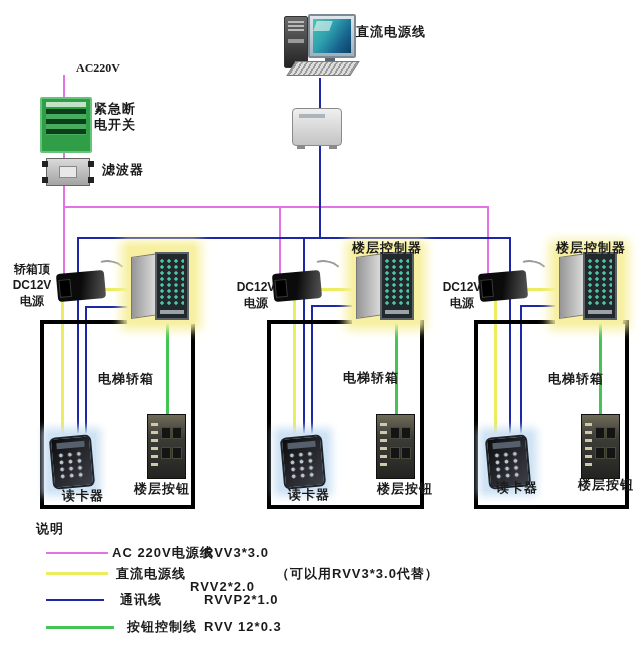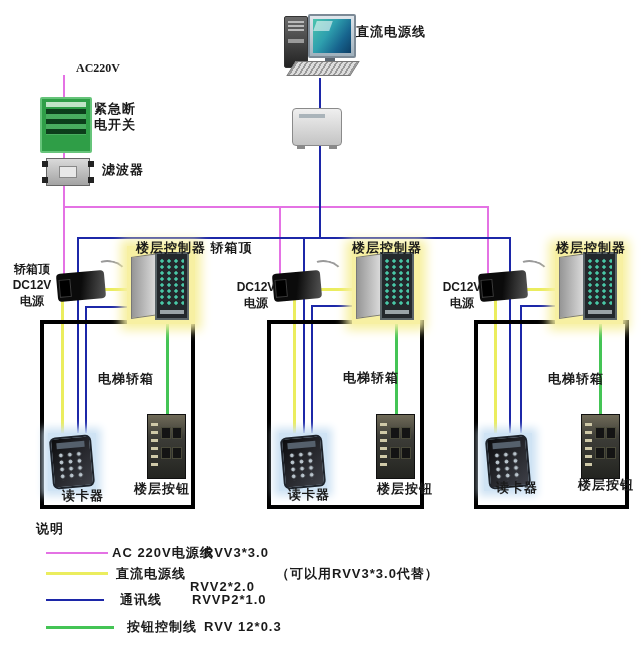--- a/index.html
+++ b/index.html
@@ -136,21 +136,20 @@
     <div class="f-tab" style="right:-5px;bottom:2px;"></div>
     <div class="f-core"></div>
   </div>
   <div class="lbl" style="left:94px;top:162px;margin-left:8px;">滤波器</div>
 
   <div class="lbl lbl-sm" style="left:8px;top:261px;width:48px;text-align:center;white-space:normal;">
     <div>轿箱顶</div>
     <div>DC12V</div>
     <div>电源</div>
   </div>
-  <div class="lbl" style="left:136px;top:240px;">楼层控制器 轿箱顶</div>
   <div class="dev adapter" style="left:57px;top:272px;">
     <div class="lens"></div>
     <div class="cable"></div>
   </div>
   <div class="dev cabinet" style="left:131px;top:250px;">
     <div class="cab-glow"></div>
     <div class="cab-door"></div>
     <div class="cab-panel">
       <div class="cab-keys"></div>
       <div class="cab-slot"></div>
@@ -256,21 +255,21 @@
   </div>
   <div>
     <div class="legend-line dc" style="left:46px;top:572px;width:62px;height:3px;"></div>
     <div class="lbl" style="left:116px;top:566px;">直流电源线</div>
     <div class="lbl" style="left:190px;top:566px;margin-top:13px;">RVV2*2.0</div>
     <div class="lbl" style="left:276px;top:566px;">（可以用RVV3*3.0代替）</div>
   </div>
   <div>
     <div class="legend-line comm" style="left:46px;top:599px;width:58px;height:2px;"></div>
     <div class="lbl" style="left:120px;top:592px;">通讯线</div>
-    <div class="lbl" style="left:192px;top:592px;">RVVP2*1.0</div>
+    <div class="lbl" style="left:204px;top:592px;">RVVP2*1.0</div>
   </div>
   <div>
     <div class="legend-line btn" style="left:46px;top:626px;width:68px;height:3px;"></div>
     <div class="lbl" style="left:127px;top:619px;">按钮控制线</div>
     <div class="lbl" style="left:204px;top:619px;">RVV 12*0.3</div>
   </div>
 
 </div>
 
 </body></html>

